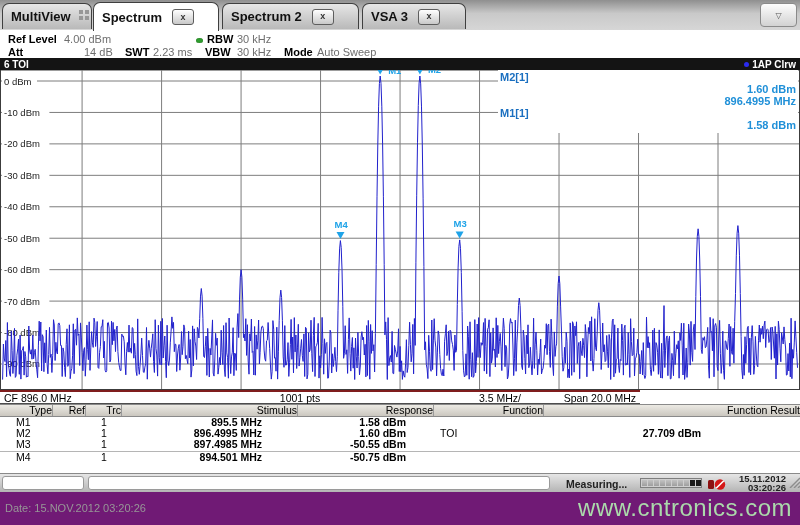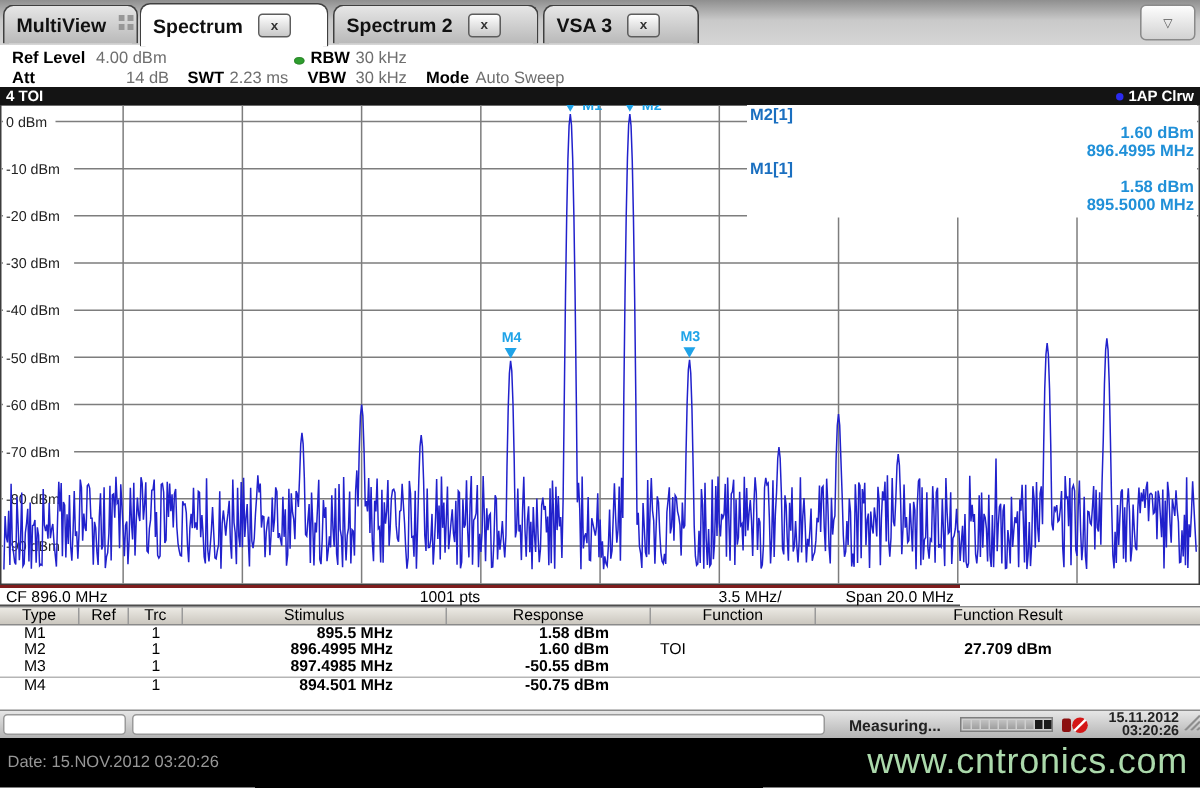--- a/index.html
+++ b/index.html
@@ -55,21 +55,21 @@
            border-top:2px solid #7f1d1d;border-bottom:1px solid #4d4d4d;font-size:10.5px;color:#000;
            box-sizing:border-box;}
   .axisbar span{position:absolute;top:0px;white-space:nowrap;}
 
   
   .mtable{position:absolute;left:0;top:404px;width:800px;height:69px;background:#fff;}
   .mtable-title{height:12px;font-size:10.5px;color:#000;padding-left:4px;}
   .mtable-head{position:relative;height:13px;background:linear-gradient(#eceae4,#cbc7bf);
                border-top:1px solid #8a8a8a;border-bottom:1px solid #8a8a8a;box-sizing:border-box;
                font-size:10.5px;color:#000;}
-  .mtable-head div{position:absolute;top:0;text-align:center;border-right:1px solid #9a9a9a;
+  .mtable-head div{position:absolute;top:0;text-align:right;border-right:1px solid #9a9a9a;
                    box-sizing:border-box;height:11px;line-height:11px;}
   .mrow{position:relative;height:11px;font-size:10.5px;line-height:11px;color:#000;}
   .mrow div{position:absolute;white-space:nowrap;}
   .c-type{left:16px;width:30px;}
   .c-ref{left:53px;width:33px;text-align:center;}
   .c-trc{left:86px;width:36px;text-align:center;}
   .c-stim{left:122px;width:140px;text-align:right;font-weight:bold;}
   .c-resp{left:298px;width:108px;text-align:right;font-weight:bold;}
   .c-func{left:440px;width:100px;}
   .c-fres{left:544px;width:256px;text-align:center;font-weight:bold;}
@@ -83,21 +83,21 @@
   .measuring{position:absolute;left:566px;top:4px;font-size:10.5px;font-weight:bold;color:#222;}
   .progress{position:absolute;left:640px;top:4px;width:62px;height:10px;border:1px solid #7e7e7e;
             background:#cfcfcf;display:flex;box-sizing:border-box;}
   .seg{flex:1;margin:1px 0.5px;background:linear-gradient(#c2c2c2,#9e9e9e);}
   .seg.dark{background:#1b1b1b;}
   .sdate{position:absolute;right:14px;top:1px;text-align:right;font-size:9.5px;font-weight:bold;
          color:#222;line-height:8.5px;}
   .grip{position:absolute;right:0;bottom:0;}
 
   
-  .footer{position:absolute;left:0;top:492px;width:800px;height:33px;background:#000000;}
+  .footer{position:absolute;left:0;top:492px;width:800px;height:33px;background:#701a75;}
   .footer-date{position:absolute;left:5px;top:10px;font-size:11px;color:#979797;}
   .watermark{position:absolute;right:8px;top:2px;font-size:24px;color:#abd9ab;letter-spacing:0.5px;}
 </style>
 </head>
 <body>
 
 <div class="window">
 
   <div class="tabbar">
     <div class="tab" style="left:2px;width:90px;text-align:right;">
@@ -141,21 +141,21 @@
     <span class="p-value" style="left:84px;top:16px;">14 dB</span>
     <span class="p-label" style="left:125px;top:16px;">SWT</span>
     <span class="p-value" style="left:153px;top:16px;">2.23 ms</span>
     <span class="p-label" style="left:205px;top:16px;">VBW</span>
     <span class="p-value" style="left:237px;top:16px;">30 kHz</span>
     <span class="p-label" style="left:284px;top:16px;">Mode</span>
     <span class="p-value" style="left:317px;top:16px;">Auto Sweep</span>
   </div>
 
   <div class="dtitle">
-    <span>4 TOI</span>
+    <span>6 TOI</span>
     <span class="trace-info">
       <span class="trace-led"></span>
       <span>1AP Clrw</span>
     </span>
   </div>
 
   <div class="plot">
     <svg id="plot-svg" width="800" height="320" viewBox="0 0 800 320">
         <rect x="0.5" y="0" width="799" height="319.5" fill="none" stroke="#3c3c3c" stroke-width="1"></rect>
         <line x1="82.08999999999999" y1="0" x2="82.08999999999999" y2="319" stroke="#7d7d7d" stroke-width="1"></line>
@@ -212,23 +212,20 @@
         <span class="mkr-name">M2[1]</span>
         <span class="mkr-val">1.60 dBm</span>
       </div>
       <div class="mkr-row">
         <span class="mkr-val">896.4995 MHz</span>
       </div>
       <div class="mkr-row">
         <span class="mkr-name">M1[1]</span>
         <span class="mkr-val">1.58 dBm</span>
       </div>
-      <div class="mkr-row">
-        <span class="mkr-val">895.5000 MHz</span>
-      </div>
     </div>
   </div>
 
   <div class="axisbar">
     <span style="left:4px;">CF 896.0 MHz</span>
     <span style="left:300px;transform:translateX(-50%);">1001 pts</span>
     <span style="left:500px;transform:translateX(-50%);">3.5 MHz/</span>
     <span style="right:4px;">Span 20.0 MHz</span>
   </div>
 

